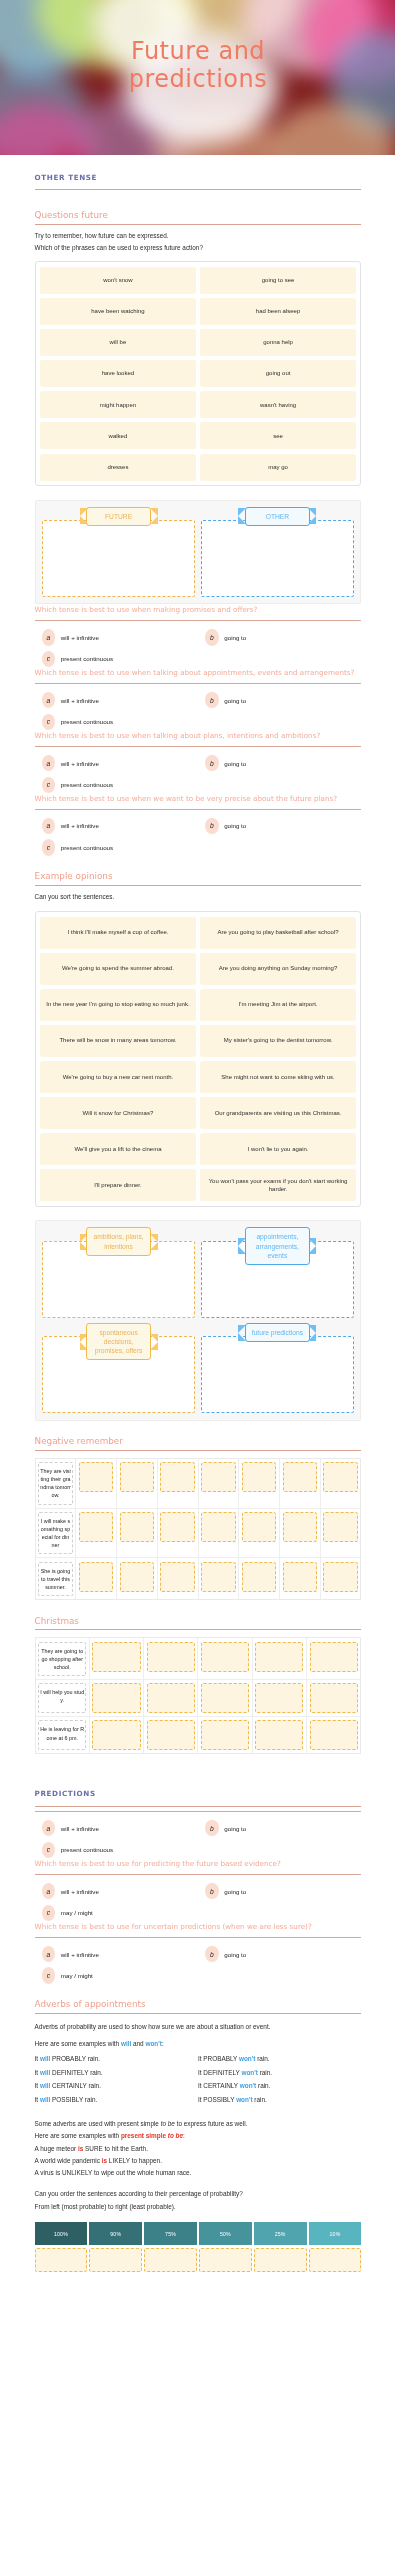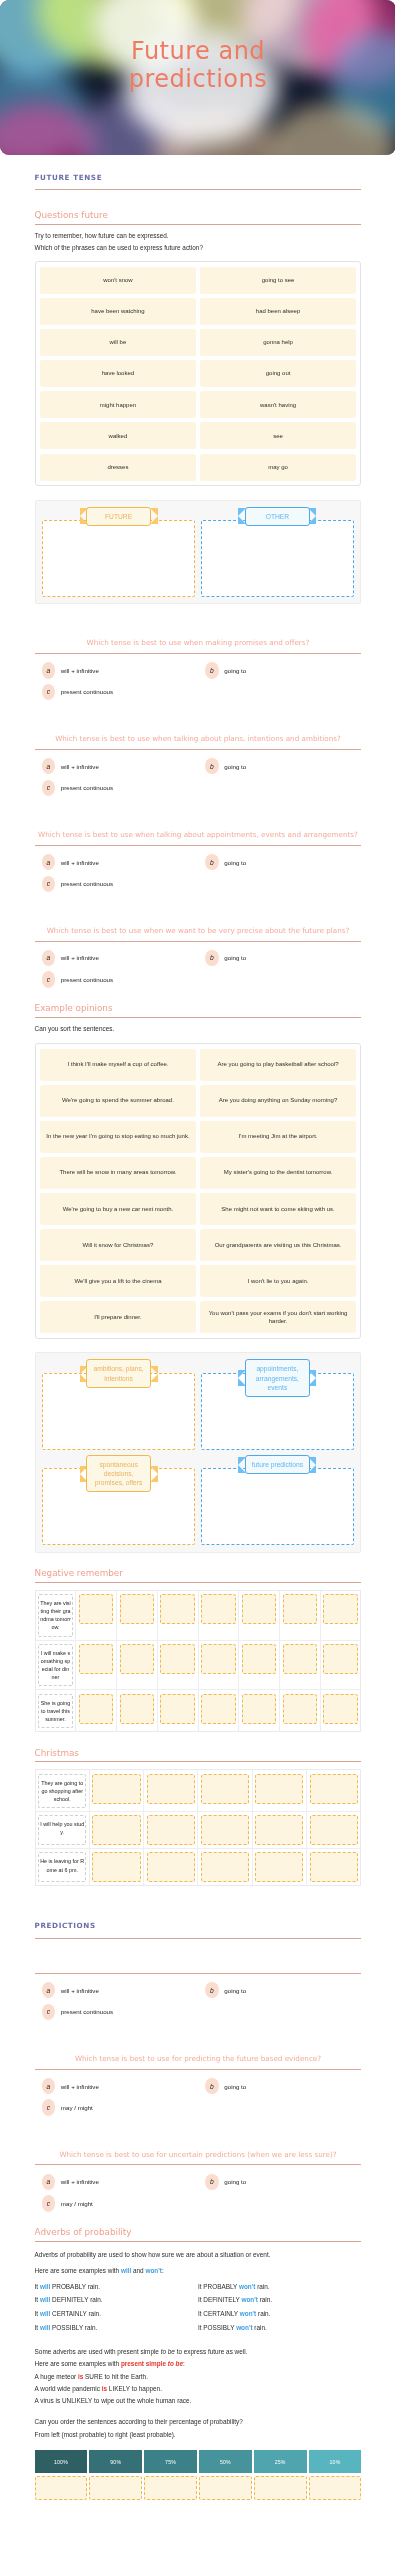--- a/index.html
+++ b/index.html
@@ -10,22 +10,21 @@
     background:#ffffff;
     color:#333;
   }
   .page { width:396px; position:relative; }
 
   
   .hero {
     position:relative;
     width:396px; height:155px;
     overflow:hidden;
-    background:#0f172a;
-    border-radius:9px;
+    background:#7f1d1d;
   }
   .hero .wash { position:absolute; border-radius:50%; filter:blur(11.3px); opacity:.72; }
   .hero-title {
     position:absolute; left:0; right:0; top:37px;
     text-align:center;
     font-family:"DejaVu Sans", sans-serif;
     font-size:24px; line-height:1.18; font-weight:400;
     color:#ef7b62; letter-spacing:0.5px;
     z-index:5;
   }
@@ -104,21 +103,21 @@
   .ribbon .plate {
     background:#fdf7e6; border:1px solid #f0b94a; border-radius:3.1px;
     min-width:65px; padding:4.1px 3.1px;
     font-size:6.7px; color:#eab35c; text-align:center; line-height:1.35;
     position:relative; z-index:2;
   }
   .dropzone.blue .ribbon .tail { border-top-color:#6dc0f5; border-bottom-color:#6dc0f5; }
   .dropzone.blue .ribbon .plate { background:#f2fafe; border-color:#4fa8e8; color:#63b6ef; }
 
   
-  .q-block { margin-top:34px;text-align:center; }
+  .q-block { margin-top:1px; }
   .q-text {
     font-family:"DejaVu Sans", sans-serif;
     color:#f3ab99; font-size:7.2px; line-height:1.45;
   }
   .q-rule { border-bottom:0.5px solid #d9a798; margin-top:4.1px; }
   .opts { display:grid; grid-template-columns:1fr 1fr; gap:5.2px 0; margin-top:8.2px; }
   .opt { display:flex; align-items:center; gap:5.7px; padding-left:7.2px; }
   .bullet {
     width:13.4px;height:16.5px;border-radius:50%;
     background:#fbddd0; color:#232323;
@@ -204,21 +203,21 @@
     <div class="wash" style="left:124px;  top:31px;   width:155px; height:113px; background:#ffffff; opacity:.85;"></div>
     <div class="hero-title">
       <div>Future and</div>
       <div>predictions</div>
     </div>
   </div>
 
   <div class="sheet">
     <div class="sheet-inner">
 
-      <div class="band-title">FUTURE TENSE</div>
+      <div class="band-title">OTHER TENSE</div>
       <div class="band-rule"></div>
 
       <div style="height:20.6px"></div>
       <div class="sec-title">Questions future</div>
       <div class="sec-rule"></div>
       <div class="para">Try to remember, how future can be expressed.</div>
       <div class="para" style="margin-top:1px">Which of the phrases can be used to express future action?</div>
 
       <div class="tile-box" id="expr-tiles">
           <div class="tile">won't snow</div>
@@ -269,39 +268,39 @@
                 <div class="bullet">b</div>
                 <div class="opt-label">going to</div>
               </div>
               <div class="opt full">
                 <div class="bullet">c</div>
                 <div class="opt-label">present continuous</div>
               </div>
             </div>
           </div>
           <div class="q-block">
-            <div class="q-text">Which tense is best to use when talking about plans, intentions and ambitions?</div>
+            <div class="q-text">Which tense is best to use when talking about appointments, events and arrangements?</div>
             <div class="q-rule"></div>
             <div class="opts">
               <div class="opt">
                 <div class="bullet">a</div>
                 <div class="opt-label">will + infinitive</div>
               </div>
               <div class="opt">
                 <div class="bullet">b</div>
                 <div class="opt-label">going to</div>
               </div>
               <div class="opt full">
                 <div class="bullet">c</div>
                 <div class="opt-label">present continuous</div>
               </div>
             </div>
           </div>
           <div class="q-block">
-            <div class="q-text">Which tense is best to use when talking about appointments, events and arrangements?</div>
+            <div class="q-text">Which tense is best to use when talking about plans, intentions and ambitions?</div>
             <div class="q-rule"></div>
             <div class="opts">
               <div class="opt">
                 <div class="bullet">a</div>
                 <div class="opt-label">will + infinitive</div>
               </div>
               <div class="opt">
                 <div class="bullet">b</div>
                 <div class="opt-label">going to</div>
               </div>
@@ -594,21 +593,21 @@
               </div>
               <div class="opt full">
                 <div class="bullet">c</div>
                 <div class="opt-label">may / might</div>
               </div>
             </div>
           </div>
         </div>
 
       <div style="height:15.5px"></div>
-      <div class="sec-title">Adverbs of probability</div>
+      <div class="sec-title">Adverbs of appointments</div>
       <div class="sec-rule"></div>
 
       <div class="adv-list">
         <div class="adv-line">Adverbs of probability are used to show how sure we  are about a situation or event.</div>
         <div class="adv-line" style="margin-top:4.1px">
           <span>Here are some examples with </span><span class="bl">will</span><span> and </span><span class="bl">won't</span><span>:</span>
         </div>
         <div class="adv-grid" id="adv-pairs">
             <div><span>It </span><span class="bl">will</span><span> PROBABLY rain.</span></div>
             <div><span>It PROBABLY </span><span class="bl">won't</span><span> rain.</span></div>

